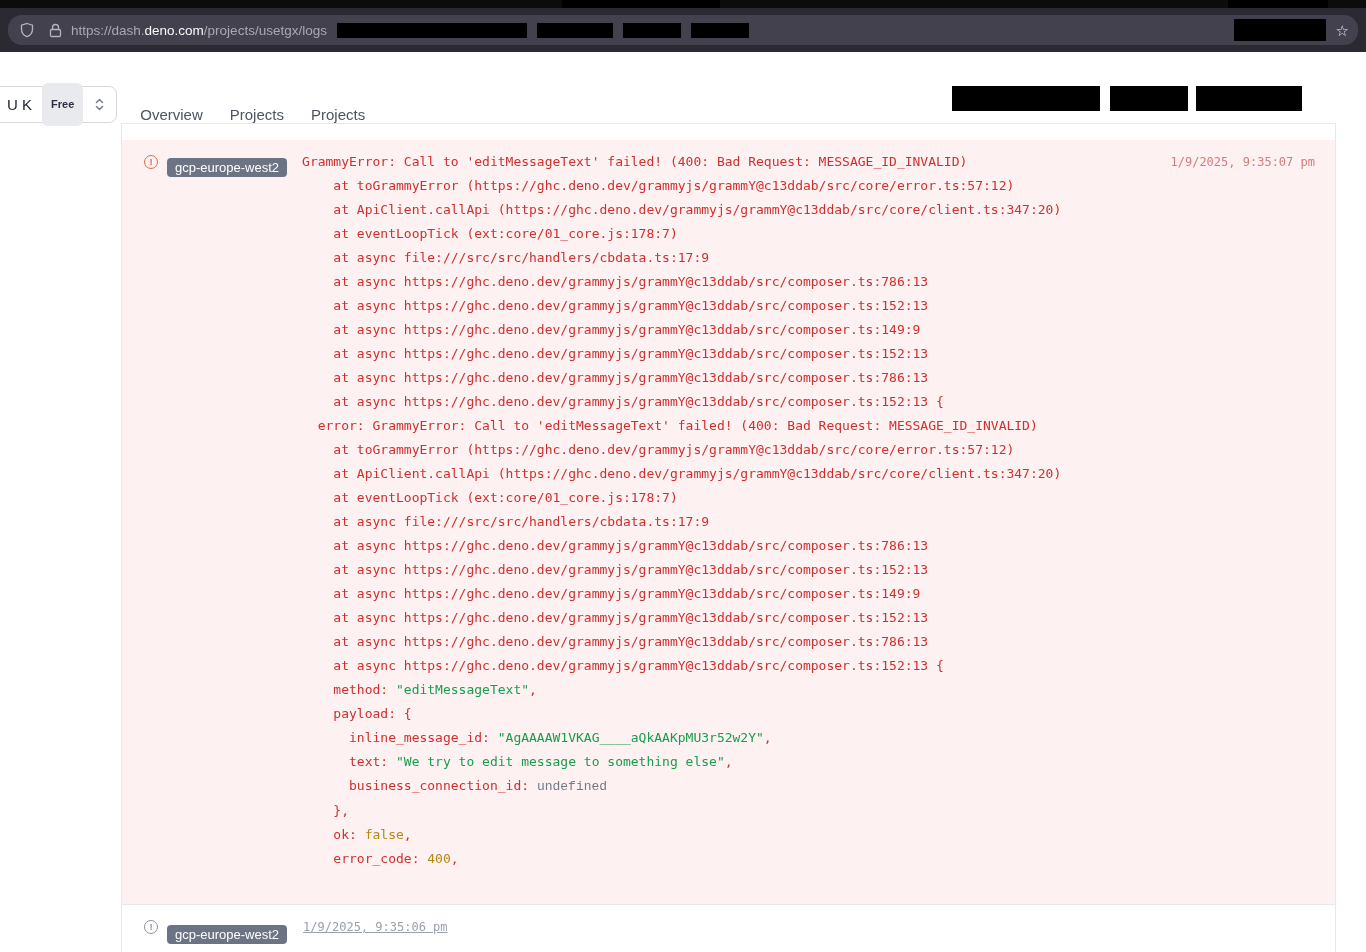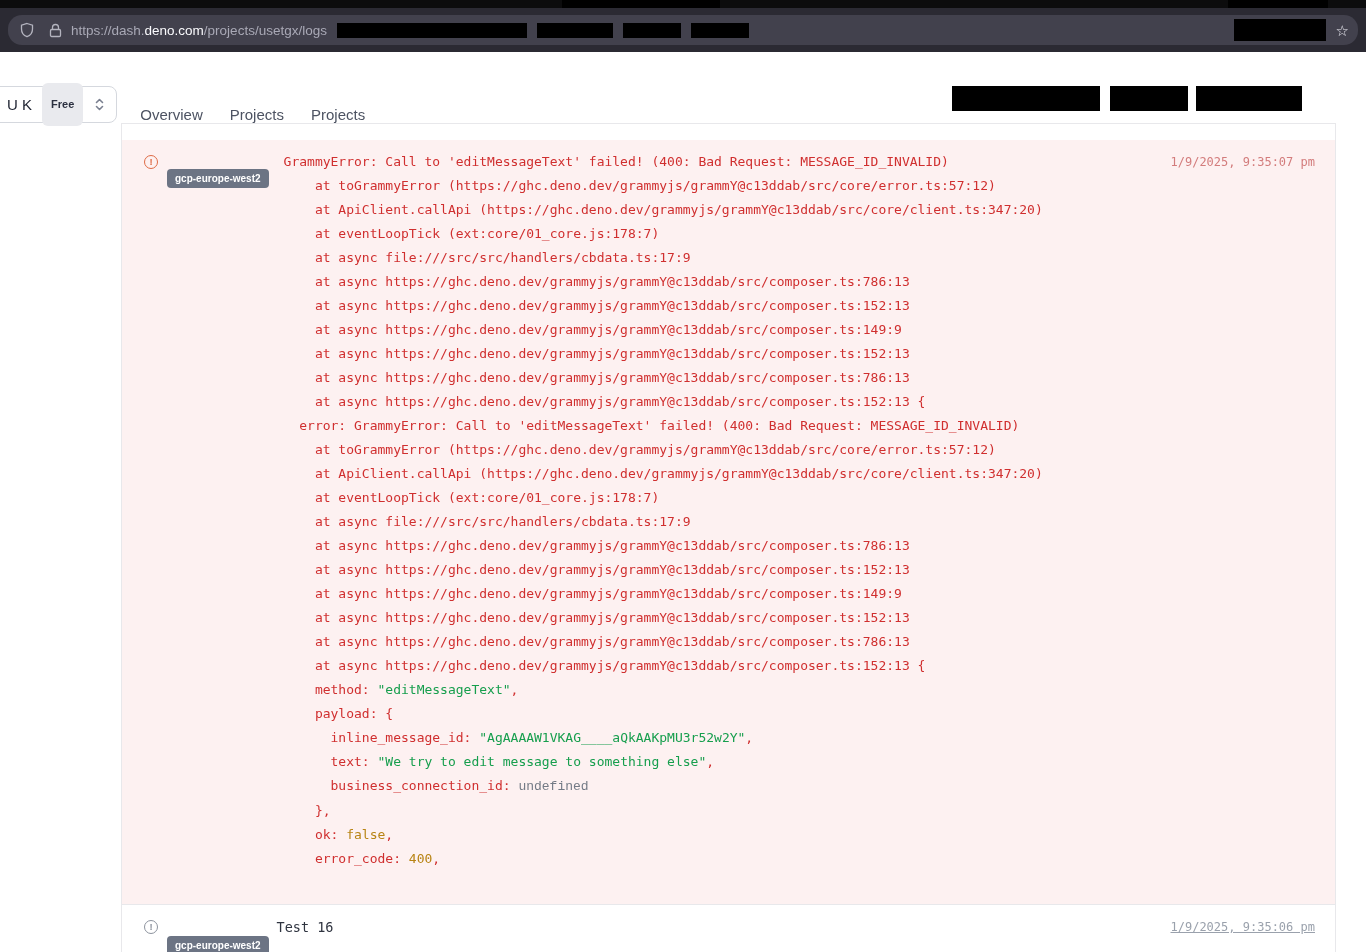--- a/index.html
+++ b/index.html
@@ -66,25 +66,24 @@
   .log-entry.error { background: var(--error-bg, #fdf1f1); padding: 10px 20px 33px 22px; }
   .level-icon {
     flex: none; width: 14px; height: 14px; border-radius: 50%;
     border: 1.5px solid currentColor;
     font-size: 9.5px; font-weight: bold; line-height: 1;
     display: flex; align-items: center; justify-content: center;
   }
   .level-icon.error { color: var(--error-icon, #df6b45); margin-top: 5px; }
   .level-icon.info { color: var(--info-icon, #8d939e); margin-top: 3px; }
   .region-badge {
-    flex: none; margin: 19px 0 0 9px;
+    flex: none; margin: 8px 0 0 9px;
     background: var(--badge-bg, #6c7484); color: #fff;
-    font-size: 10px; line-height: 14px; padding: 2.5px 8px; border-radius: 4px;
+    font-size: 13px; line-height: 14px; padding: 2.5px 8px; border-radius: 4px;
     white-space: nowrap;
-    font-weight: bold;
   }
   .log-lines {
     flex: 1; min-width: 0; margin-left: 15px; overflow: hidden;
     font-family: "DejaVu Sans Mono", monospace;
     font-size: 13px; line-height: 24px;
     color: var(--error-text, #d02f2f);
     white-space: pre;
   }
   .seg-str { color: var(--seg-str, #169e4d); }
   .seg-num { color: var(--seg-num, #b88414); }
@@ -167,17 +166,16 @@
     <article class="log-entry error">
       <span class="level-icon error">!</span>
       <span class="region-badge">gcp-europe-west2</span>
       <div class="log-lines"><div class="log-line"><span>GrammyError: Call to 'editMessageText' failed! (400: Bad Request: MESSAGE_ID_INVALID)</span></div><div class="log-line"><span>    at toGrammyError (https://ghc.deno.dev/grammyjs/grammY@c13ddab/src/core/error.ts:57:12)</span></div><div class="log-line"><span>    at ApiClient.callApi (https://ghc.deno.dev/grammyjs/grammY@c13ddab/src/core/client.ts:347:20)</span></div><div class="log-line"><span>    at eventLoopTick (ext:core/01_core.js:178:7)</span></div><div class="log-line"><span>    at async file:///src/src/handlers/cbdata.ts:17:9</span></div><div class="log-line"><span>    at async https://ghc.deno.dev/grammyjs/grammY@c13ddab/src/composer.ts:786:13</span></div><div class="log-line"><span>    at async https://ghc.deno.dev/grammyjs/grammY@c13ddab/src/composer.ts:152:13</span></div><div class="log-line"><span>    at async https://ghc.deno.dev/grammyjs/grammY@c13ddab/src/composer.ts:149:9</span></div><div class="log-line"><span>    at async https://ghc.deno.dev/grammyjs/grammY@c13ddab/src/composer.ts:152:13</span></div><div class="log-line"><span>    at async https://ghc.deno.dev/grammyjs/grammY@c13ddab/src/composer.ts:786:13</span></div><div class="log-line"><span>    at async https://ghc.deno.dev/grammyjs/grammY@c13ddab/src/composer.ts:152:13 {</span></div><div class="log-line"><span>  error: GrammyError: Call to 'editMessageText' failed! (400: Bad Request: MESSAGE_ID_INVALID)</span></div><div class="log-line"><span>    at toGrammyError (https://ghc.deno.dev/grammyjs/grammY@c13ddab/src/core/error.ts:57:12)</span></div><div class="log-line"><span>    at ApiClient.callApi (https://ghc.deno.dev/grammyjs/grammY@c13ddab/src/core/client.ts:347:20)</span></div><div class="log-line"><span>    at eventLoopTick (ext:core/01_core.js:178:7)</span></div><div class="log-line"><span>    at async file:///src/src/handlers/cbdata.ts:17:9</span></div><div class="log-line"><span>    at async https://ghc.deno.dev/grammyjs/grammY@c13ddab/src/composer.ts:786:13</span></div><div class="log-line"><span>    at async https://ghc.deno.dev/grammyjs/grammY@c13ddab/src/composer.ts:152:13</span></div><div class="log-line"><span>    at async https://ghc.deno.dev/grammyjs/grammY@c13ddab/src/composer.ts:149:9</span></div><div class="log-line"><span>    at async https://ghc.deno.dev/grammyjs/grammY@c13ddab/src/composer.ts:152:13</span></div><div class="log-line"><span>    at async https://ghc.deno.dev/grammyjs/grammY@c13ddab/src/composer.ts:786:13</span></div><div class="log-line"><span>    at async https://ghc.deno.dev/grammyjs/grammY@c13ddab/src/composer.ts:152:13 {</span></div><div class="log-line"><span>    method: </span><span class="seg-str">"editMessageText"</span><span>,</span></div><div class="log-line"><span>    payload: {</span></div><div class="log-line"><span>      inline_message_id: </span><span class="seg-str">"AgAAAAW1VKAG____aQkAAKpMU3r52w2Y"</span><span>,</span></div><div class="log-line"><span>      text: </span><span class="seg-str">"We try to edit message to something else"</span><span>,</span></div><div class="log-line"><span>      business_connection_id: </span><span class="seg-undef">undefined</span></div><div class="log-line"><span>    },</span></div><div class="log-line"><span>    ok: </span><span class="seg-num">false</span><span>,</span></div><div class="log-line"><span>    error_code: </span><span class="seg-num">400</span><span>,</span></div></div>
       <time class="ts">1/9/2025, 9:35:07 pm</time>
     </article>
 
     <article class="log-entry info">
       <span class="level-icon info">!</span>
       <span class="region-badge">gcp-europe-west2</span>
-      <div class="info-message">Test 16</div>
       <time class="ts">1/9/2025, 9:35:06 pm</time>
     </article>
   </section>
 </main>
 
 </body></html>

